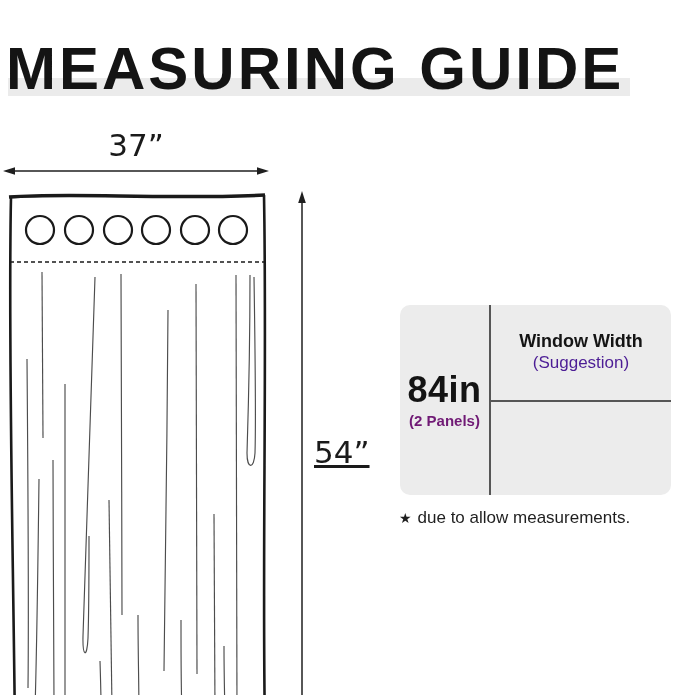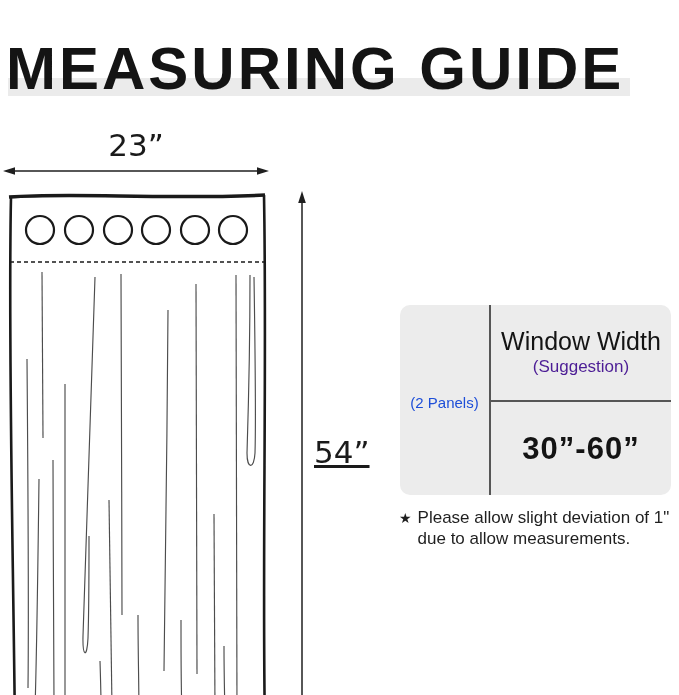--- a/index.html
+++ b/index.html
@@ -32,45 +32,45 @@
   
   .size-table {
     position:absolute; left:400px; top:258px; width:271px; height:190px;
     background:#ececec; border-radius:10px; display:flex; overflow:hidden;
   }
   .col-left {
     width:89px; border-right:2px solid #565656;
     display:flex; flex-direction:column; align-items:center; justify-content:center;
   }
   .panel-size { font-size:36px; font-weight:bold; line-height:1; letter-spacing:0.5px; color:#141414; }
-  .panel-count { font-size:15px; font-weight:normal; margin-top:4px; color:#1d4ed8; }
+  .panel-count { font-size:15px; font-weight:bold; margin-top:4px; color:#701a75; }
   .col-right { flex:1; display:flex; flex-direction:column; }
   .header-cell {
     height:95px; border-bottom:2px solid #565656;
     display:flex; flex-direction:column; align-items:center; justify-content:center;
   }
-  .header-title { font-size:25px; font-weight:normal; line-height:1.05; color:#141414; }
+  .header-title { font-size:18px; font-weight:bold; line-height:1.05; color:#141414; }
   .header-sub { font-size:17px; margin-top:2px; color:#4c1d95; }
   .value-cell { flex:1; display:flex; align-items:center; justify-content:center; }
   .width-range { font-size:31px; font-weight:bold; letter-spacing:1px; color:#141414; }
 
   
   .note { position:absolute; left:399px; top:460px; width:280px; display:flex; gap:6px; color:#1f1f1f; }
   .note-star { font-size:14px; line-height:1; padding-top:4px; }
   .note-text { font-size:17px; line-height:1.24; }
 </style>
 </head>
 <body>
 
 <div class="page">
 
   <div class="title-band"></div>
   <h1 class="title">MEASURING GUIDE</h1>
 
-  <div class="dim-label" id="width-label">23”</div>
+  <div class="dim-label" id="width-label">37”</div>
   <svg class="svg-abs" id="width-arrow-svg" width="272" height="16" viewBox="0 0 272 16">
     <g stroke="#1f1f1f" fill="#1f1f1f">
       <line x1="14" y1="8" x2="258" y2="8" stroke-width="1.5"></line>
       <polygon points="3,8 15,4.2 15,11.8" stroke="none"></polygon>
       <polygon points="269,8 257,4.2 257,11.8" stroke="none"></polygon>
     </g>
   </svg>
 
   <svg class="svg-abs" id="curtain-svg" width="260" height="544" viewBox="0 0 260 544">
     <g fill="none" stroke="#1a1a1a">
@@ -117,34 +117,31 @@
     <g stroke="#1f1f1f" fill="#1f1f1f">
       <line x1="8" y1="13" x2="8" y2="528" stroke-width="1.5"></line>
       <polygon points="8,2 4.2,14 11.8,14" stroke="none"></polygon>
       <polygon points="8,539 4.2,527 11.8,527" stroke="none"></polygon>
     </g>
   </svg>
   <div class="dim-label" id="height-label">54”</div>
 
   <div class="size-table">
     <div class="col-left">
+      <div class="panel-size">84in</div>
       <div class="panel-count">(2 Panels)</div>
     </div>
     <div class="col-right">
       <div class="header-cell">
         <div class="header-title">Window Width</div>
         <div class="header-sub">(Suggestion)</div>
       </div>
-      <div class="value-cell">
-        <div class="width-range">30”-60”</div>
-      </div>
     </div>
   </div>
 
   <div class="note">
     <span class="note-star">★</span>
     <div class="note-text">
-      <div>Please allow slight deviation of 1"</div>
       <div>due to allow measurements.</div>
     </div>
   </div>
 
 </div>
 
 </body></html>

